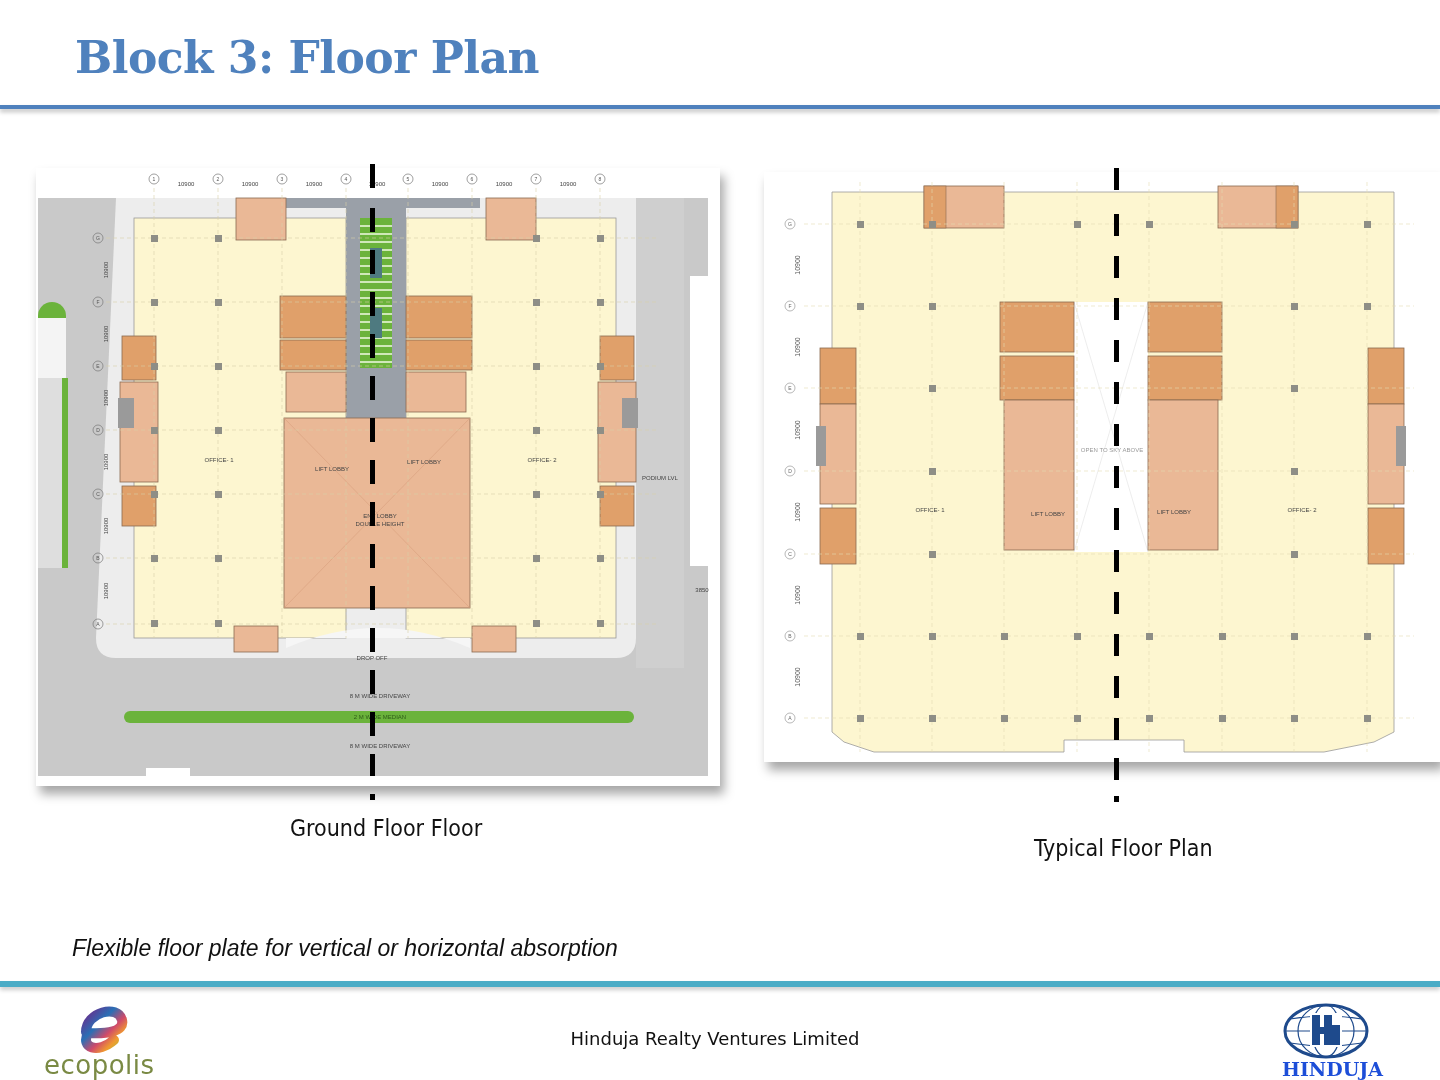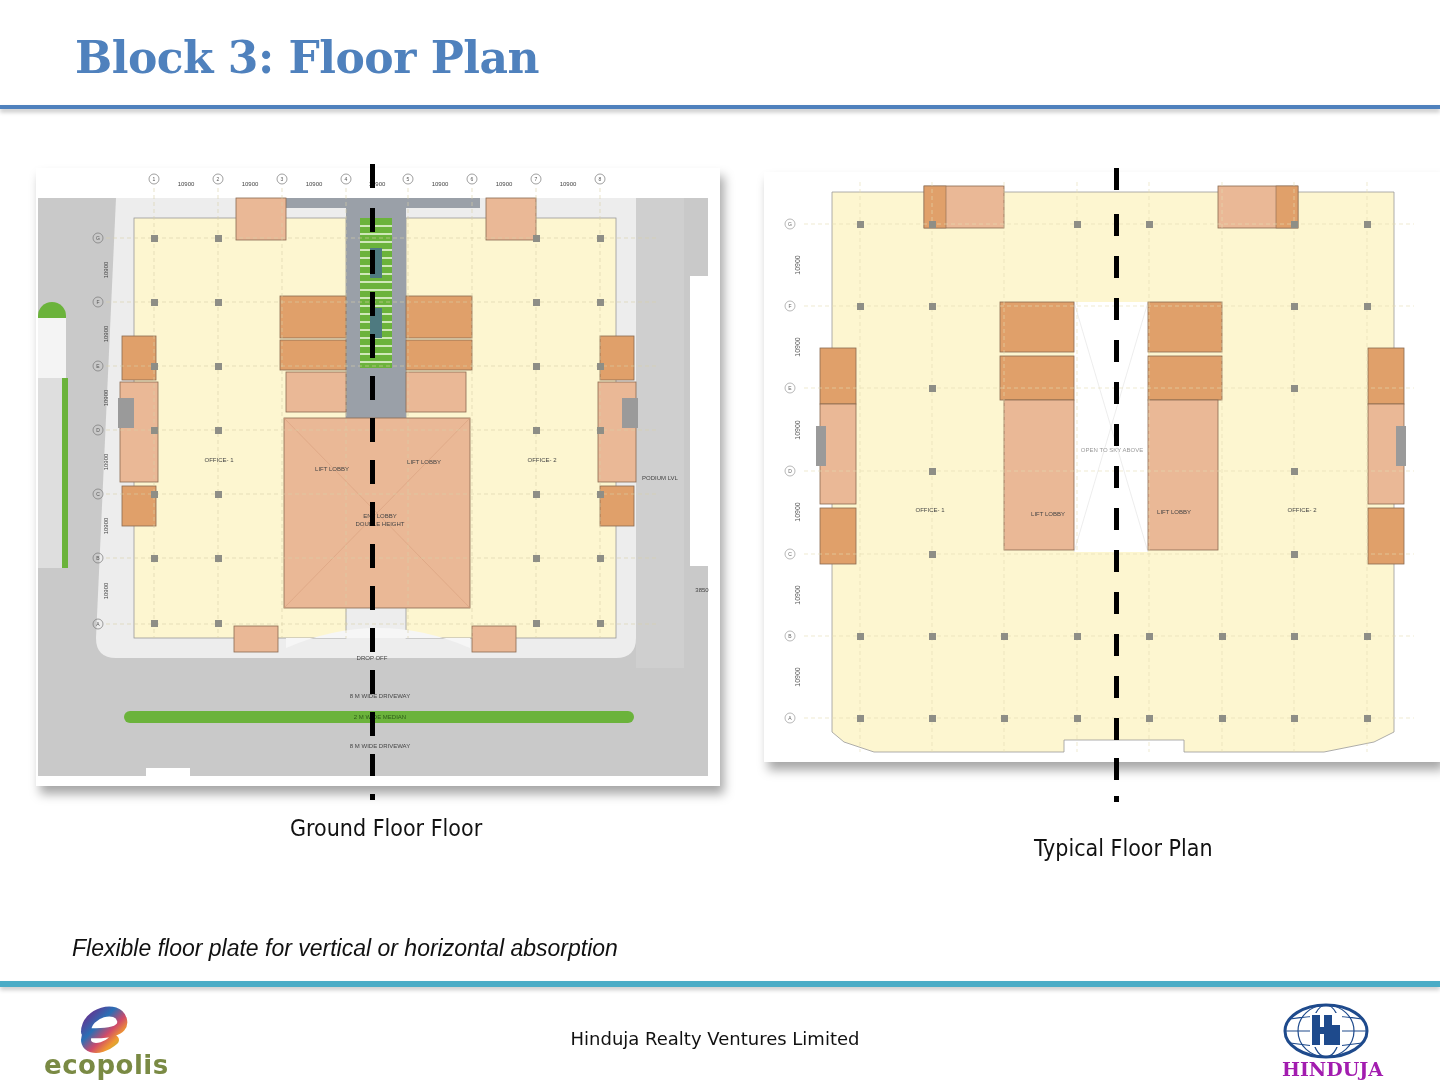--- a/index.html
+++ b/index.html
@@ -14,23 +14,23 @@
 
   .caption { position: absolute; font-size: 23px; color: #111; font-family: "DejaVu Sans", sans-serif; font-stretch: condensed; }
   .tagline { position: absolute; left: 72px; top: 935px; font-size: 23px; font-style: italic; color: #111; font-family: Liberation Sans, sans-serif; }
 
   .bottom-rule { position: absolute; left: 0; top: 981px; width: 1440px; height: 6px; background: #4bacc6; box-shadow: 0 3px 4px rgba(0,0,0,0.2); }
 
   .company { position: absolute; left: 0; width: 1440px; top: 1028px; text-align: center; font-size: 18px; color: #111; font-family: "DejaVu Sans", sans-serif; }
   .company span { margin-left: -10px; }
 
   .eco-logo { position: absolute; left: 40px; top: 1000px; width: 110px; height: 80px; }
-  .eco-text { position: absolute; left: 44px; top: 1050px; font-size: 26px; color: #7a8a44; font-family: "DejaVu Sans", sans-serif; letter-spacing: 0.5px; font-weight: bold; }
+  .eco-text { position: absolute; left: 44px; top: 1050px; font-size: 26px; color: #7a8a44; font-family: "DejaVu Sans", sans-serif; letter-spacing: 0.5px; }
   .hinduja-logo { position: absolute; left: 1282px; top: 1003px; width: 88px; height: 56px; }
-  .hinduja-text { position: absolute; left: 1282px; top: 1058px; font-size: 19px; color: #a21caf; font-weight: bold; font-family: "DejaVu Serif", serif; }
+  .hinduja-text { position: absolute; left: 1282px; top: 1058px; font-size: 19px; color: #1d4ed8; font-weight: bold; font-family: "DejaVu Serif", serif; }
 
   .divider-dash { position: absolute; width: 5px; background: #000; }
 </style>
 </head>
 <body>
 
 <div class="title">Block 3: Floor Plan</div>
 <div class="title-rule"></div>
 
 <div class="plan-frame" style="left:36px; top:168px; width:684px; height:618px;">

